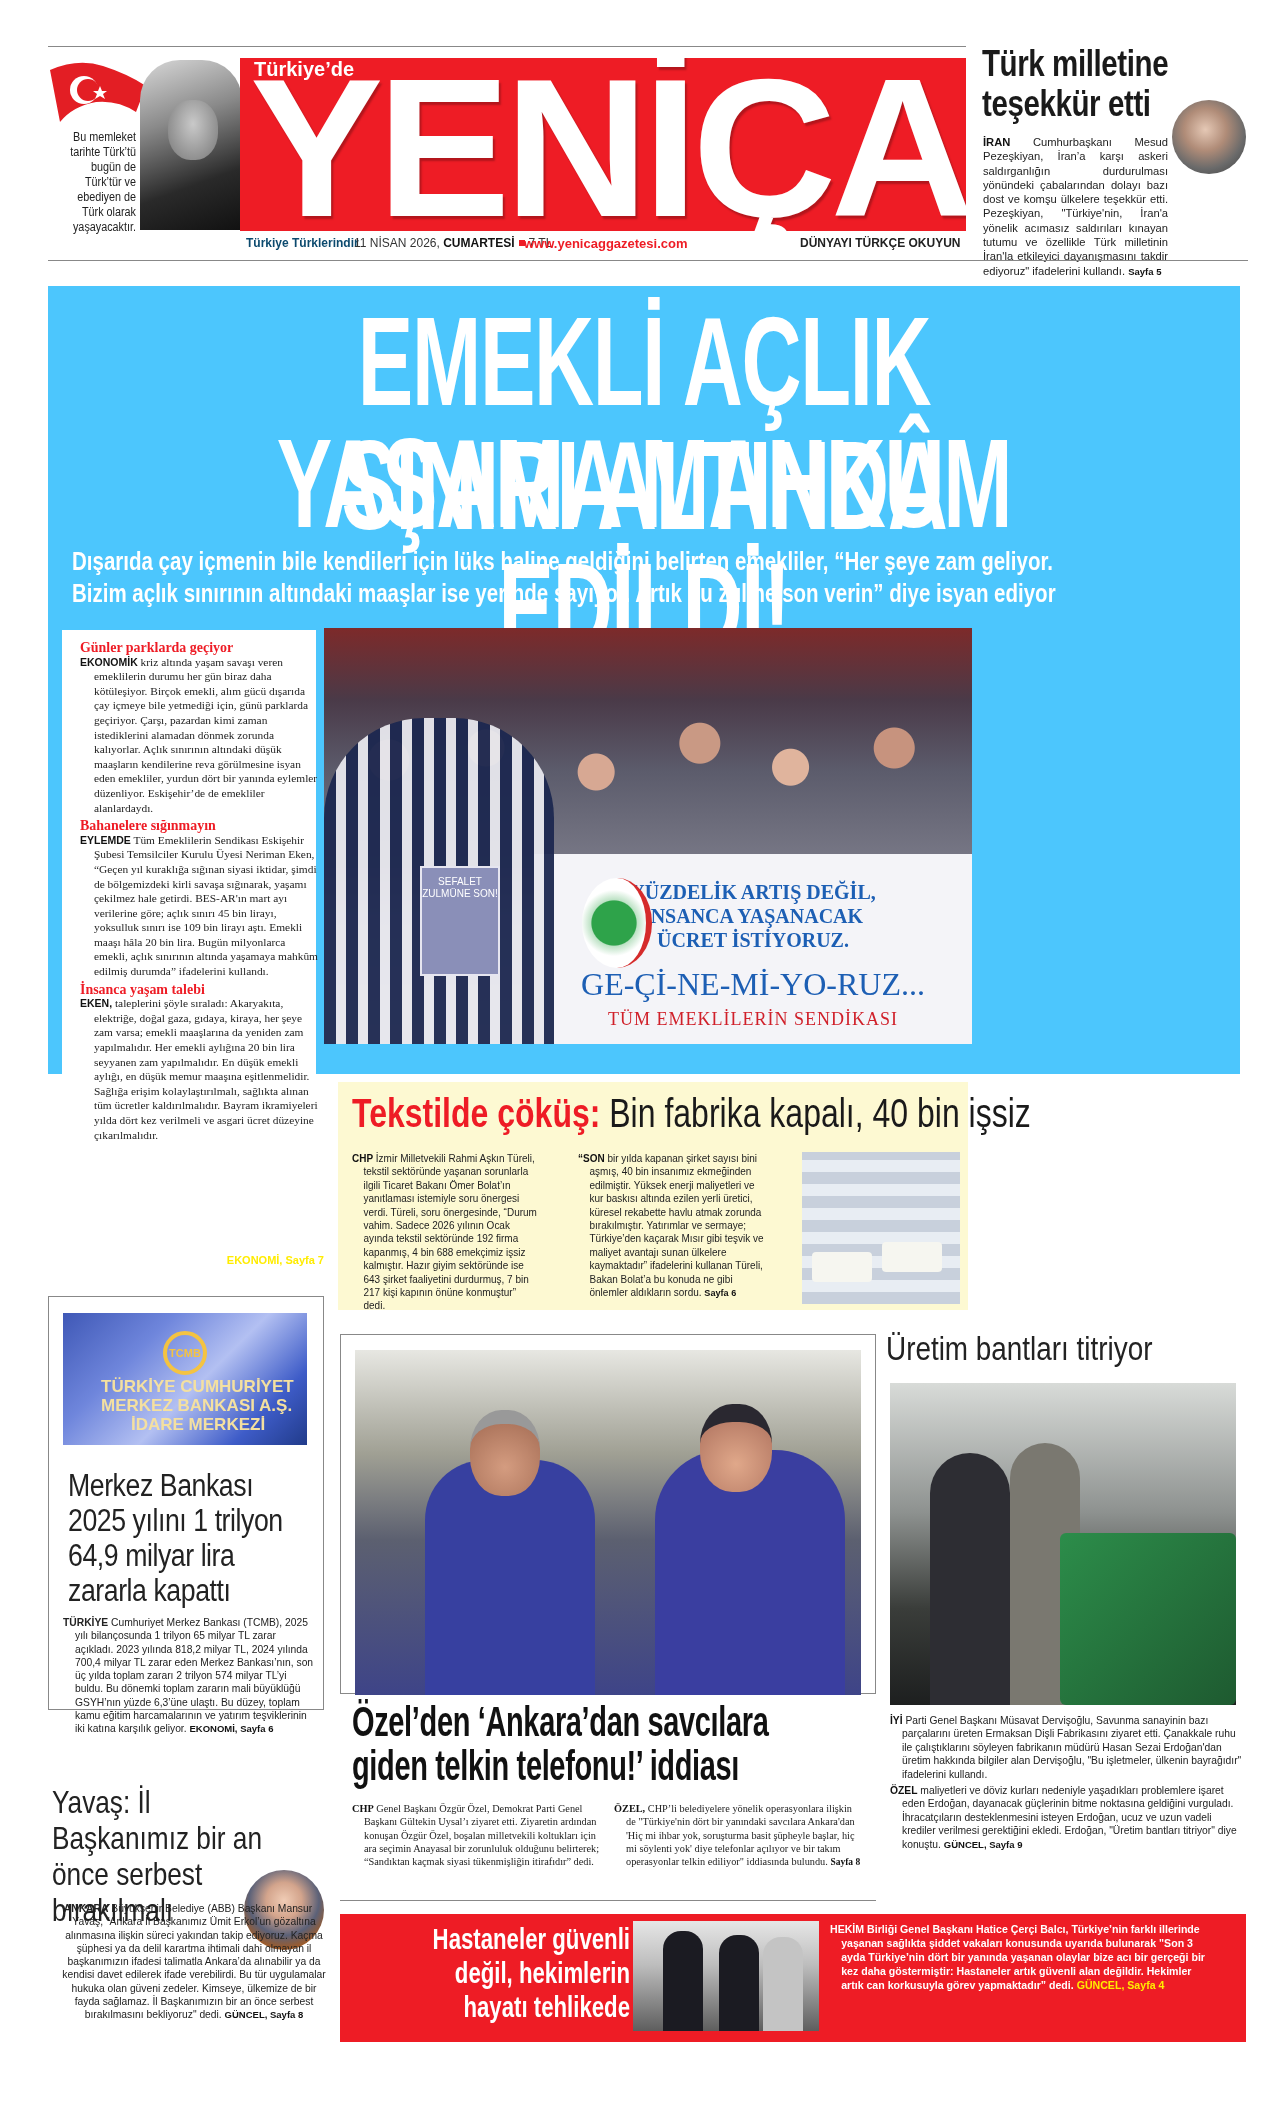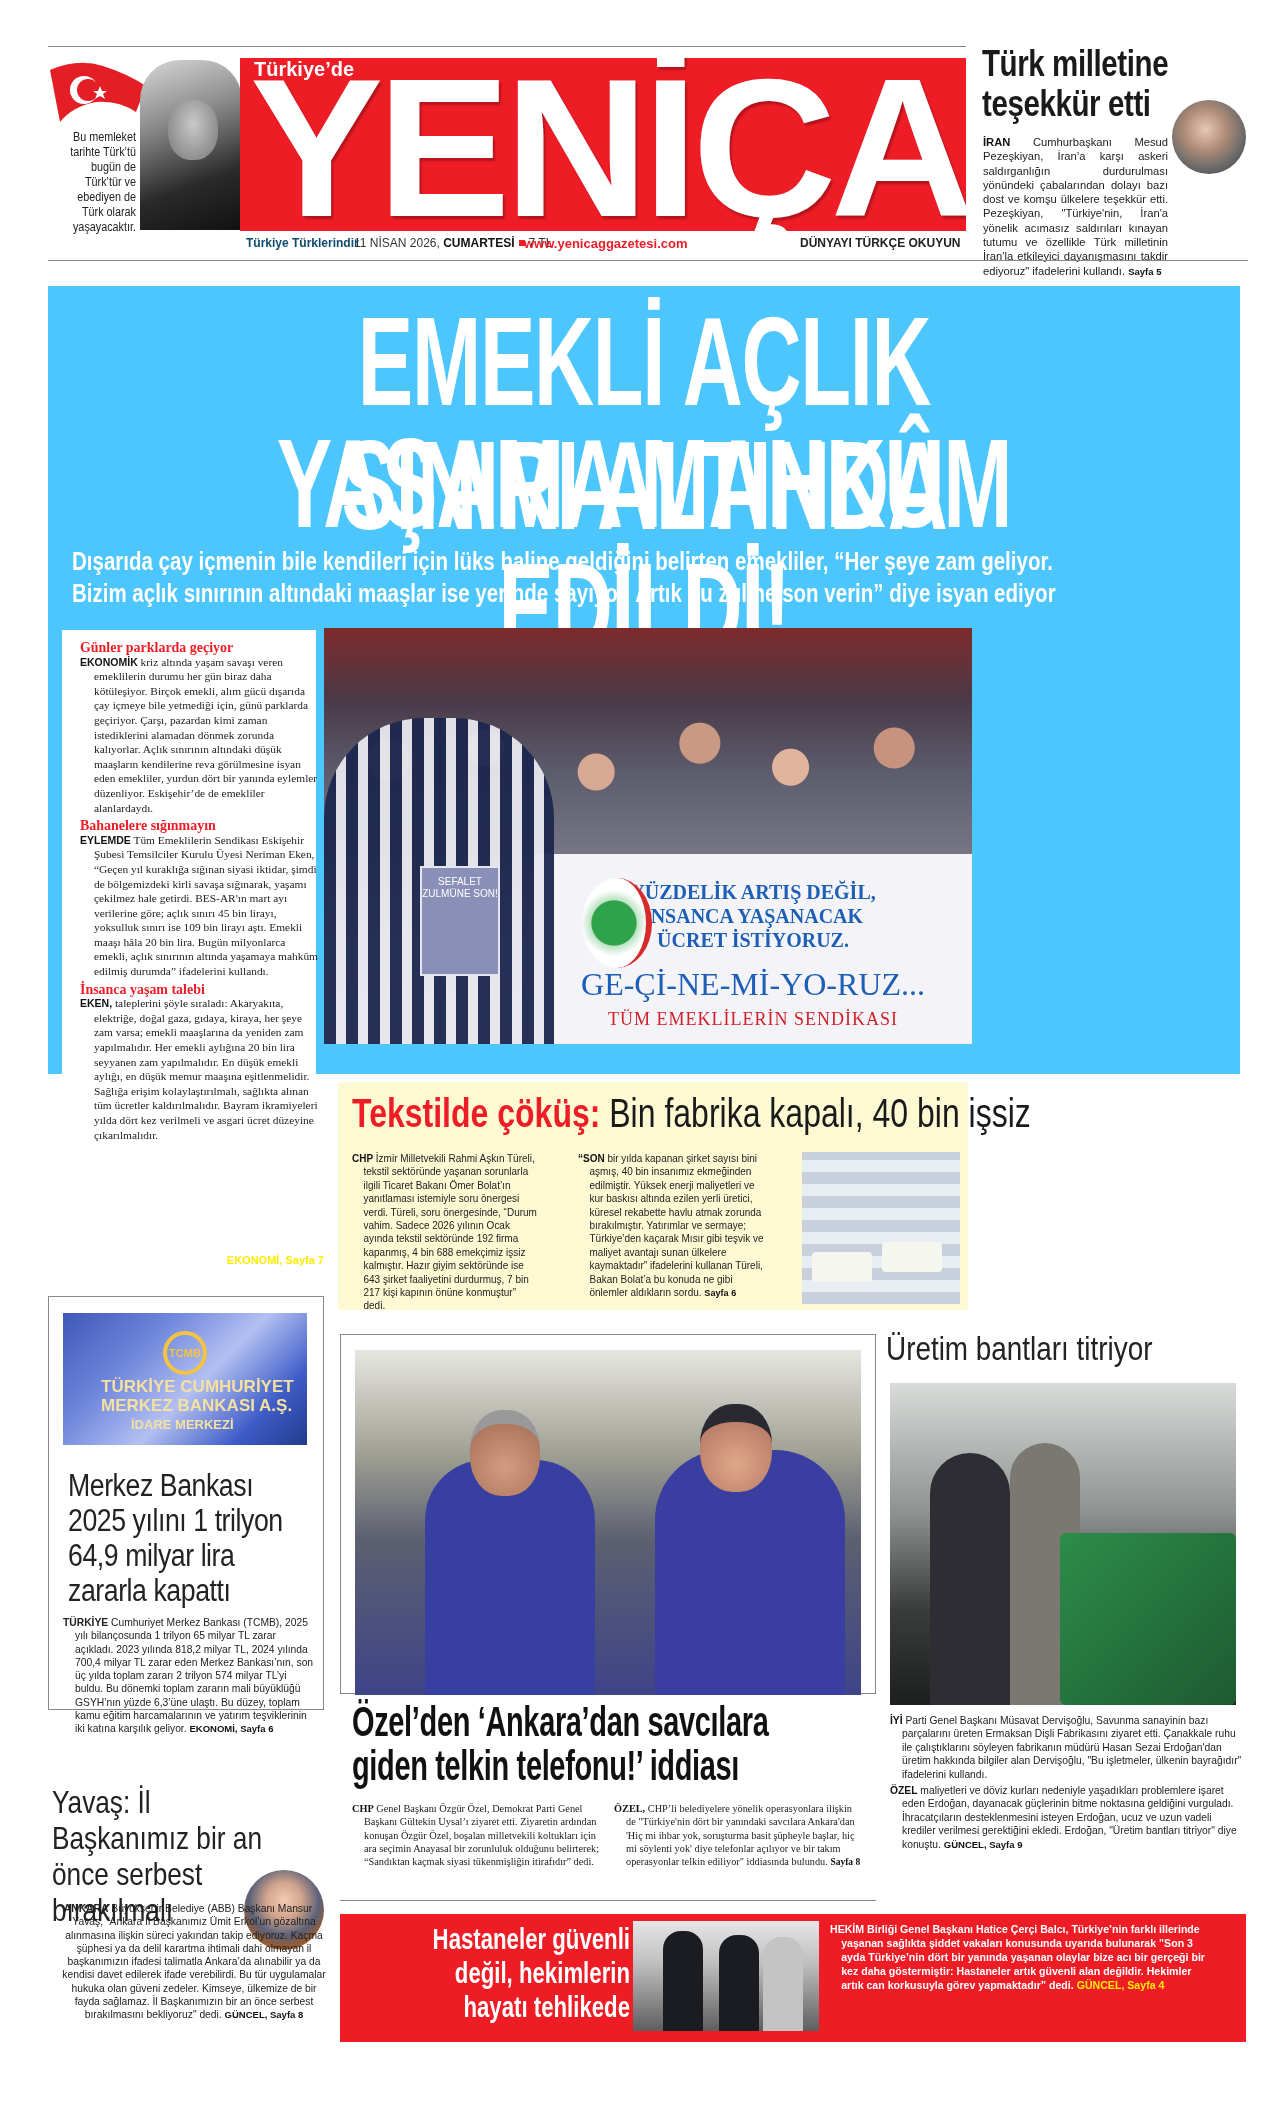--- a/index.html
+++ b/index.html
@@ -208,21 +208,21 @@
     <div class="abs m2"></div>
   </div>
 </div>
 
 <div class="abs mb-box"></div>
 <div class="abs mb-photo">
   <div class="abs mb-logo" style="font-size:11px;">TCMB</div>
   <div class="abs mb-words">
     <div>TÜRKİYE CUMHURİYET</div>
     <div>MERKEZ BANKASI A.Ş.</div>
-    <div style="font-size:13px;padding-left:30px;">İDARE MERKEZİ</div>
+    <div style="font-size:17px;padding-left:30px;">İDARE MERKEZİ</div>
   </div>
 </div>
 <div class="abs mb-title">Merkez Bankası 2025 yılını 1 trilyon 64,9 milyar lira zararla kapattı</div>
 <div class="abs mb-body">
   <p><span class="lead">TÜRKİYE</span> <span>Cumhuriyet Merkez Bankası (TCMB), 2025 yılı bilançosunda 1 trilyon 65 milyar TL zarar açıkladı. 2023 yılında 818,2 milyar TL, 2024 yılında 700,4 milyar TL zarar eden Merkez Bankası’nın, son üç yılda toplam zararı 2 trilyon 574 milyar TL’yi buldu. Bu dönemki toplam zararın mali büyüklüğü GSYH’nın yüzde 6,3’üne ulaştı. Bu düzey, toplam kamu eğitim harcamalarının ve yatırım teşviklerinin iki katına karşılık geliyor.</span> <span class="sayfa">EKONOMİ, Sayfa 6</span></p>
 </div>
 
 <div class="abs yv-title">Yavaş: İl Başkanımız bir an önce serbest bırakılmalı</div>
 <div class="abs yv-photo"></div>
 <div class="abs yv-body">

